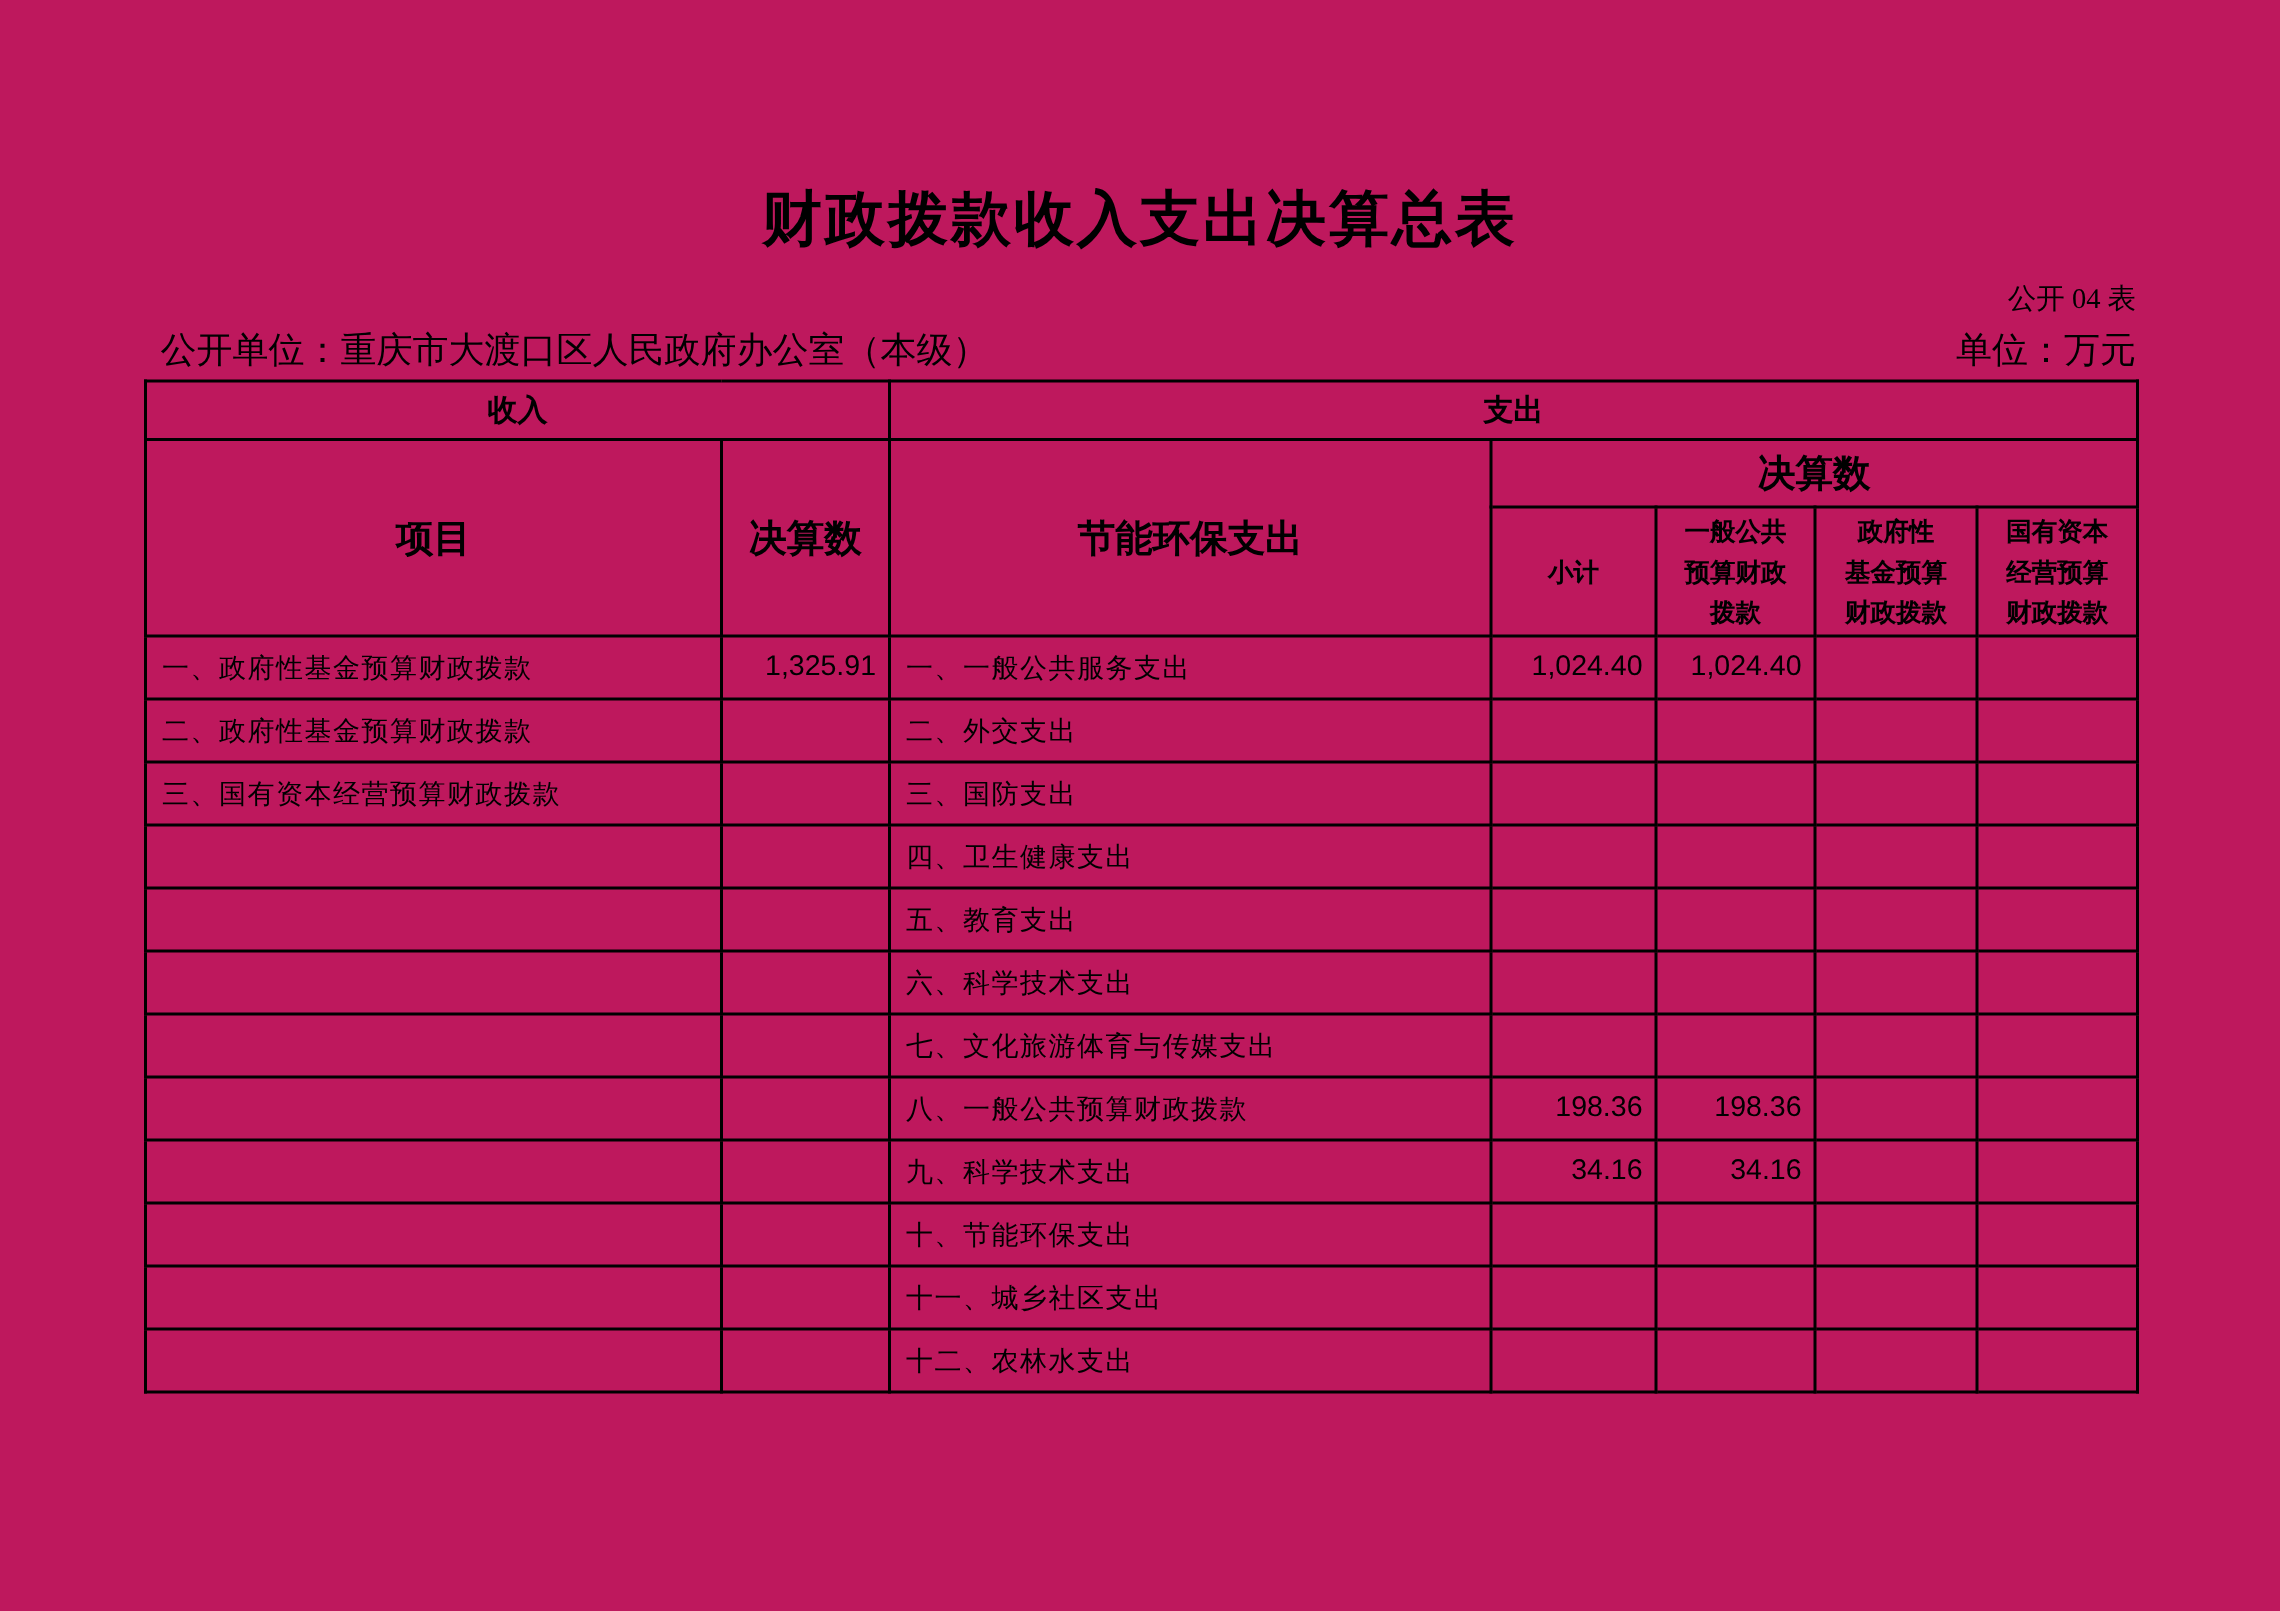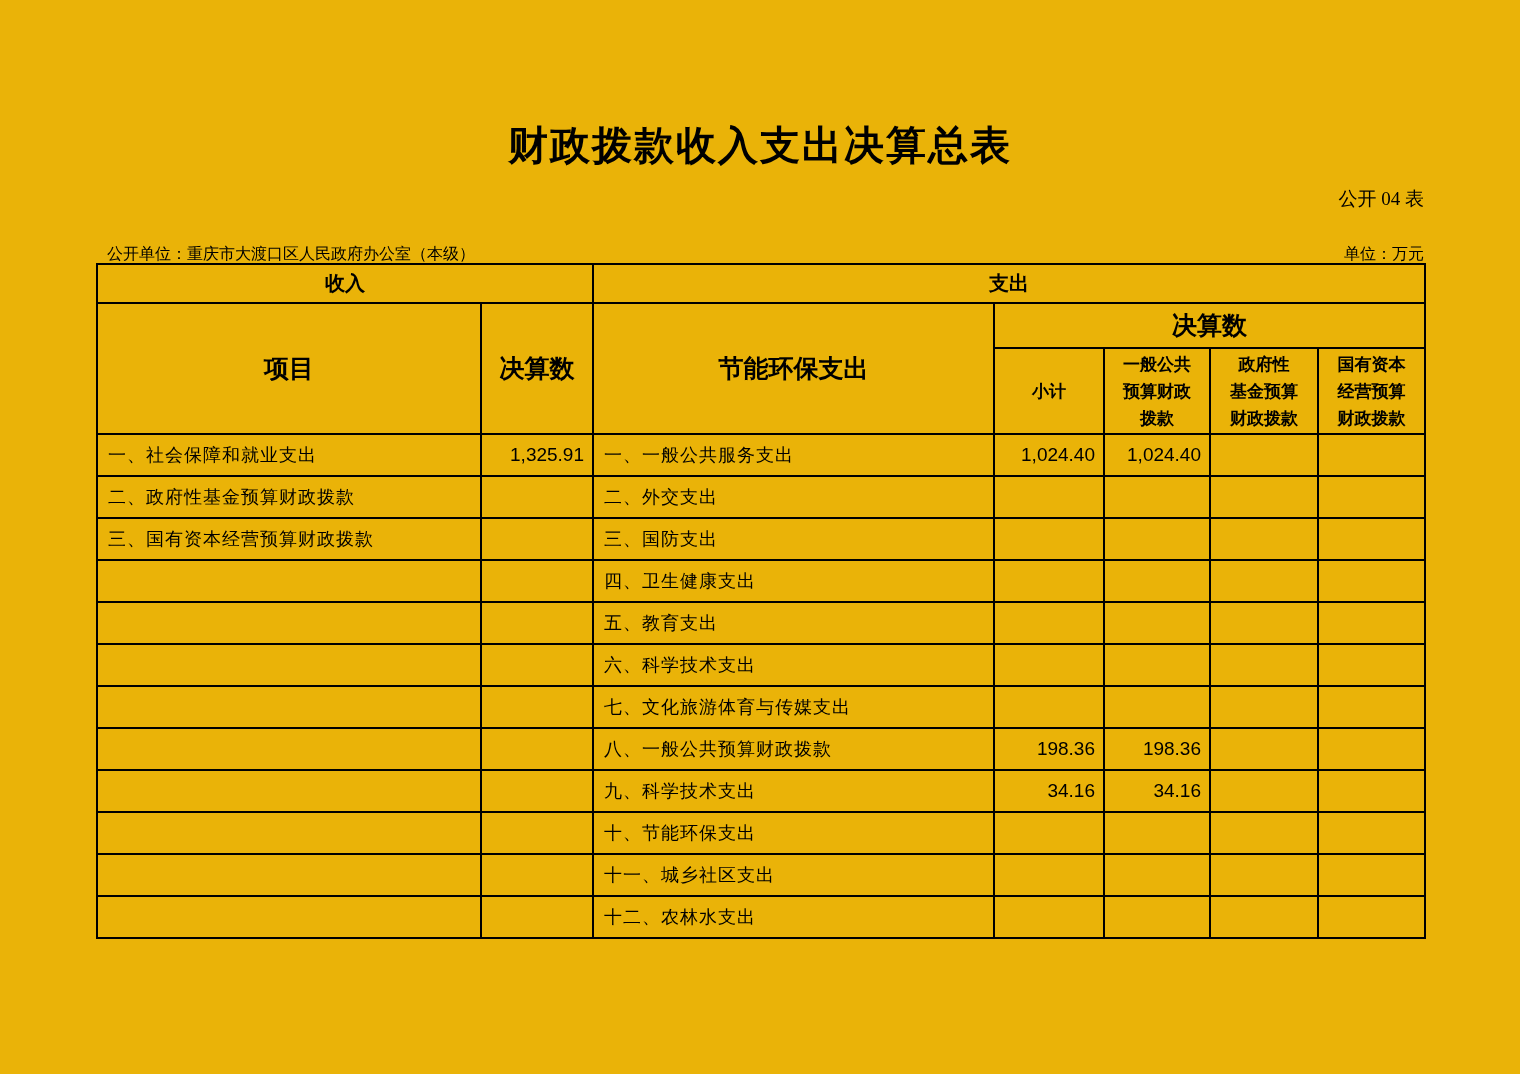--- a/index.html
+++ b/index.html
@@ -2,21 +2,21 @@
 <html><head>
 <meta charset="utf-8">
 <style>
   * { margin: 0; padding: 0; box-sizing: border-box; }
   html, body { background: #e8e8e8; }
   body { font-family: "Liberation Sans", "DejaVu Sans", sans-serif; }
   .sheet {
     position: relative;
     width: 1520px;
     height: 1074px;
-    background: #eab308;
+    background: #be185d;
     color: #000;
     overflow: hidden;
   }
   .doc-title {
     position: absolute;
     top: 118px;
     left: 0;
     width: 100%;
     text-align: center;
     font-size: 40px;
@@ -31,27 +31,26 @@
     font-size: 19px;
     font-family: "Liberation Serif", "DejaVu Serif", serif;
   }
   .meta-line {
     position: absolute;
     top: 217px;
     left: 107px;
     right: 96px;
     display: flex;
     justify-content: space-between;
-    font-size: 16px;
-    font-family: "Liberation Serif", "DejaVu Serif", serif;
-    margin-top: 27px;
+    font-size: 24px;
+    font-family: "Liberation Serif", "DejaVu Serif", serif;
   }
   table.fiscal {
     position: absolute;
-    top: 263px;
+    top: 253px;
     left: 96px;
     width: 1328px;
     border-collapse: collapse;
     table-layout: fixed;
     padding-left: 38px;
   }
   table.fiscal th, table.fiscal td {
     border: 2px solid #000;
     overflow: hidden;
     vertical-align: middle;
@@ -143,21 +142,21 @@
 拨款</th>
         <th class="col-h-sm">政府性
 基金预算
 财政拨款</th>
         <th class="col-h-sm">国有资本
 经营预算
 财政拨款</th>
       </tr>
 
       <tr class="r-data">
-        <td class="item">一、社会保障和就业支出</td>
+        <td class="item">一、政府性基金预算财政拨款</td>
         <td class="num">1,325.91</td>
         <td class="item">一、一般公共服务支出</td>
         <td class="num">1,024.40</td>
         <td class="num">1,024.40</td>
         <td class="num"></td>
         <td class="num"></td>
       </tr>
       <tr class="r-data">
         <td class="item">二、政府性基金预算财政拨款</td>
         <td class="num"></td>

